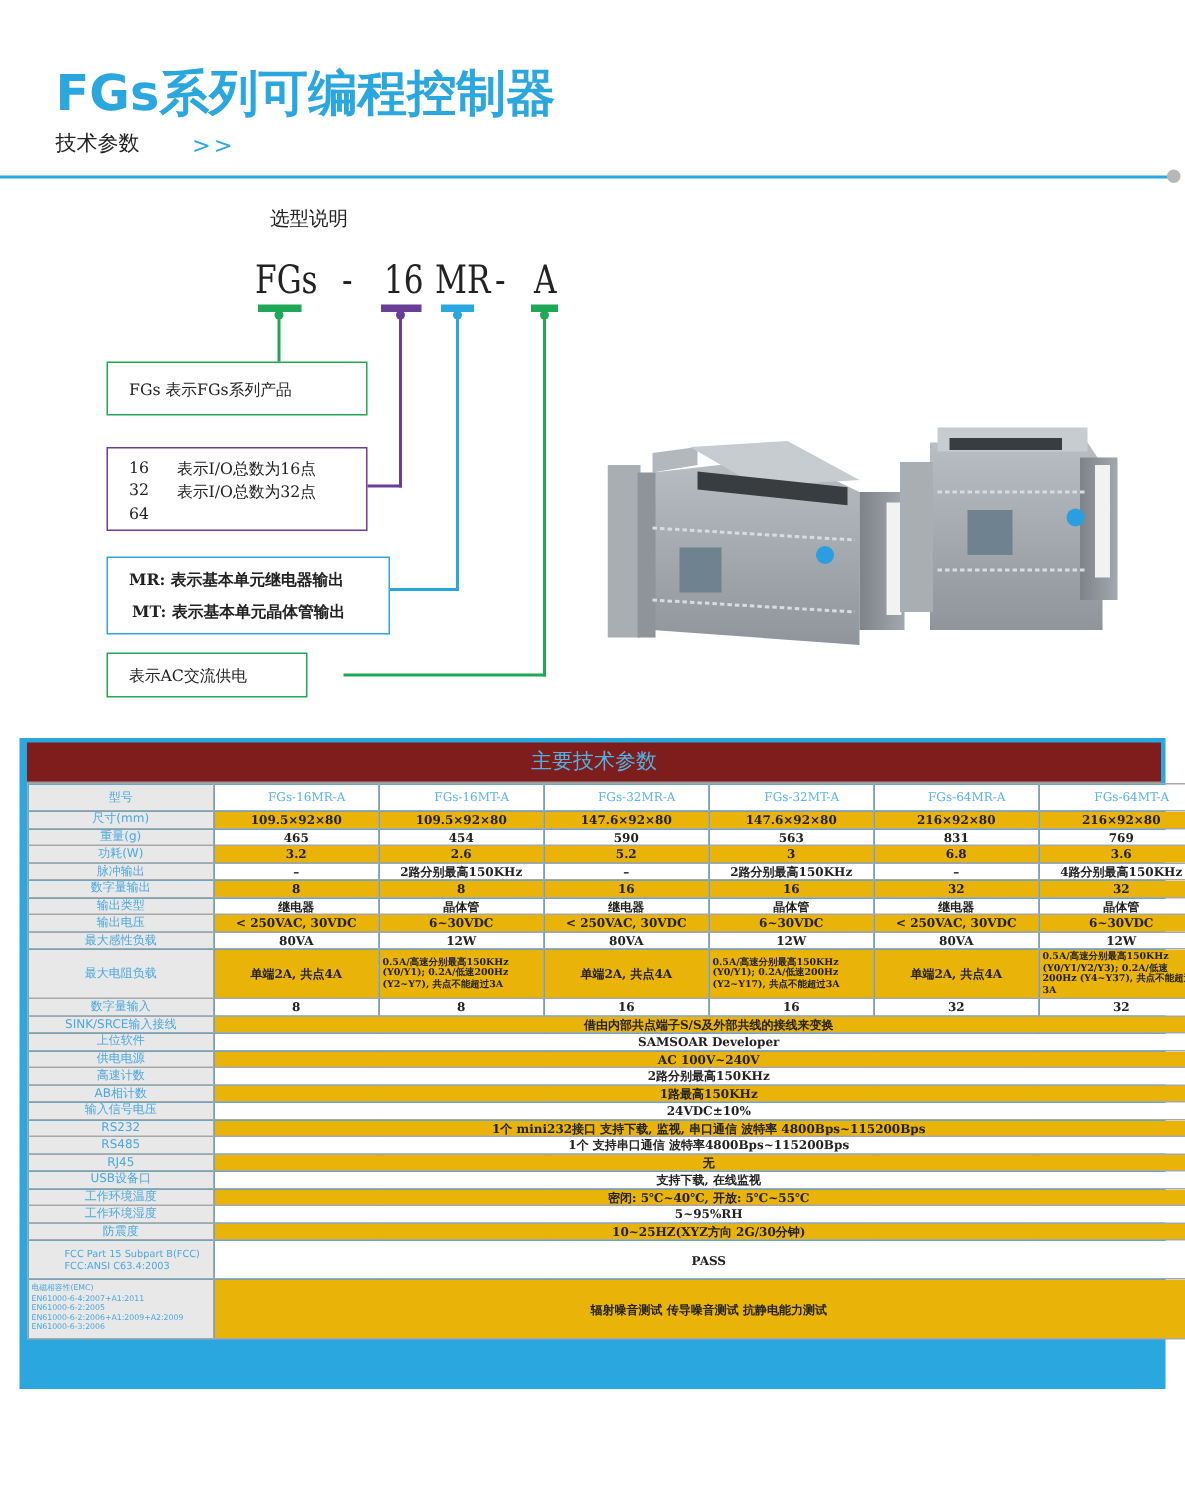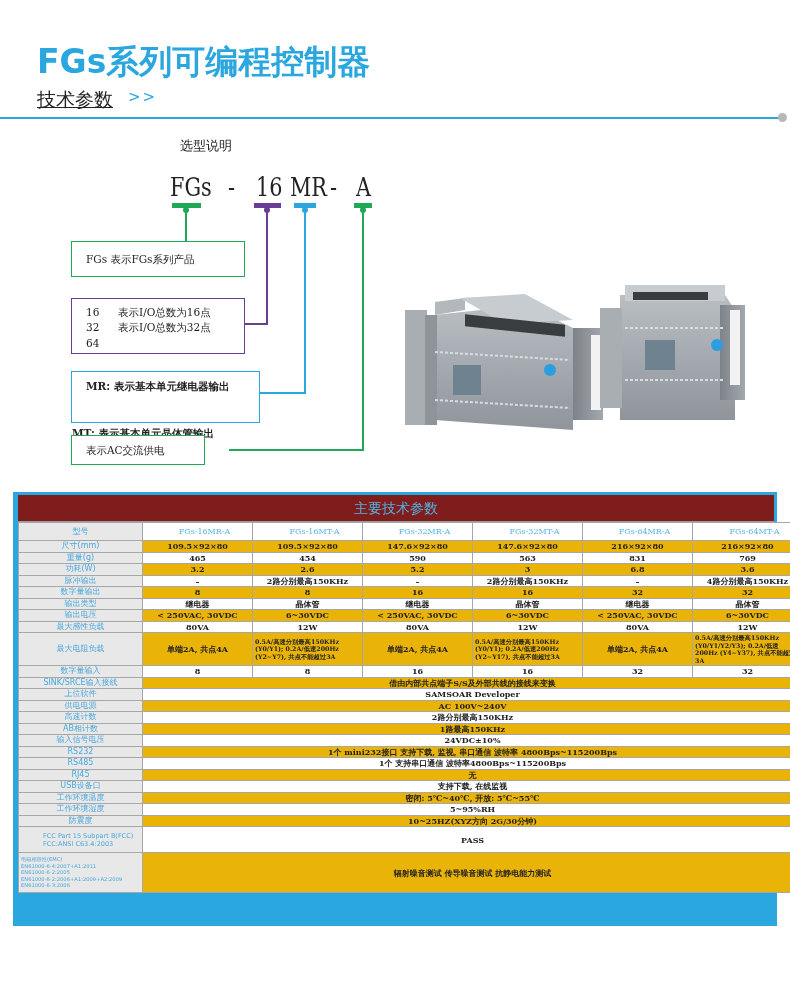--- a/index.html
+++ b/index.html
@@ -1,20 +1,20 @@
 <!DOCTYPE html>
 <html><head>
 <meta charset="utf-8">
 <style>
   * { box-sizing: border-box; margin: 0; padding: 0; }
   html, body { width: 790px; height: 993px; background: #fff; overflow: hidden; }
   body { position: relative; font-family: "DejaVu Serif", serif; color: #222; }
 
   .title { position: absolute; left: 37px; top: 40px; font-family: "DejaVu Sans", sans-serif; font-weight: bold; font-size: 33px; color: #2aa7df; letter-spacing: 0px; }
-  .subtitle { position: absolute; left: 37px; top: 87px; font-family: "DejaVu Sans", sans-serif; font-size: 19px; color: #222; text-decoration: underline; }
+  .subtitle { position: absolute; left: 37px; top: 87px; font-family: "DejaVu Sans", sans-serif; font-size: 14px; color: #222; }
   .subtitle-arrow { position: absolute; left: 128px; top: 88px; font-family: "DejaVu Sans", sans-serif; font-size: 15px; color: #2aa7df; letter-spacing: 2px; }
   .header-rule { position: absolute; left: 0; top: 117px; width: 783px; height: 2px; background: #2aa7df; }
   .header-dot { position: absolute; left: 778px; top: 113px; width: 9px; height: 9px; border-radius: 50%; background: #b8b8b8; }
 
   .sel-title { position: absolute; left: 180px; top: 137px; font-family: "DejaVu Sans", sans-serif; font-size: 13px; color: #222; }
   .code-part { position: absolute; top: 172px; font-family: "DejaVu Serif", serif; font-size: 26px; color: #222; transform: scaleX(0.8); transform-origin: left top; white-space: pre; }
 
   .bar { position: absolute; height: 5px; }
   .line { position: absolute; }
   .dot { position: absolute; width: 6px; height: 6px; border-radius: 50%; }
@@ -82,21 +82,21 @@
   <div class="row" style="left:14px; top:7px;">16</div>
   <div class="row" style="left:46px; top:7px;">表示I/O总数为16点</div>
   <div class="row" style="left:14px; top:22px;">32</div>
   <div class="row" style="left:46px; top:22px;">表示I/O总数为32点</div>
   <div class="row" style="left:14px; top:38px;">64</div>
   <div class="row" style="left:46px; top:38px;margin-top:43px;">表示I/O总数为64点</div>
 </div>
 
 <div class="box" style="left:71px; top:371px; width:189px; height:52px; border-color:#2aa7df;font-weight:bold;">
   <div class="row" style="left:14px; top:8px;">MR: 表示基本单元继电器输出</div>
-  <div class="row" style="left:0; top:29px;margin-top:26px;">MT: 表示基本单元晶体管输出</div>
+  <div class="row" style="left:16px; top:29px;">MT: 表示基本单元晶体管输出</div>
 </div>
 
 <div class="box" style="left:71px; top:435px; width:134px; height:30px; border-color:#1fa855;">
   <div class="row" style="left:14px; top:8px;">表示AC交流供电</div>
 </div>
 
 <div class="product-area">
   <svg width="360" height="160" viewBox="0 0 360 160">
     <defs>
       <linearGradient id="g1" x1="0" y1="0" x2="0" y2="1">

